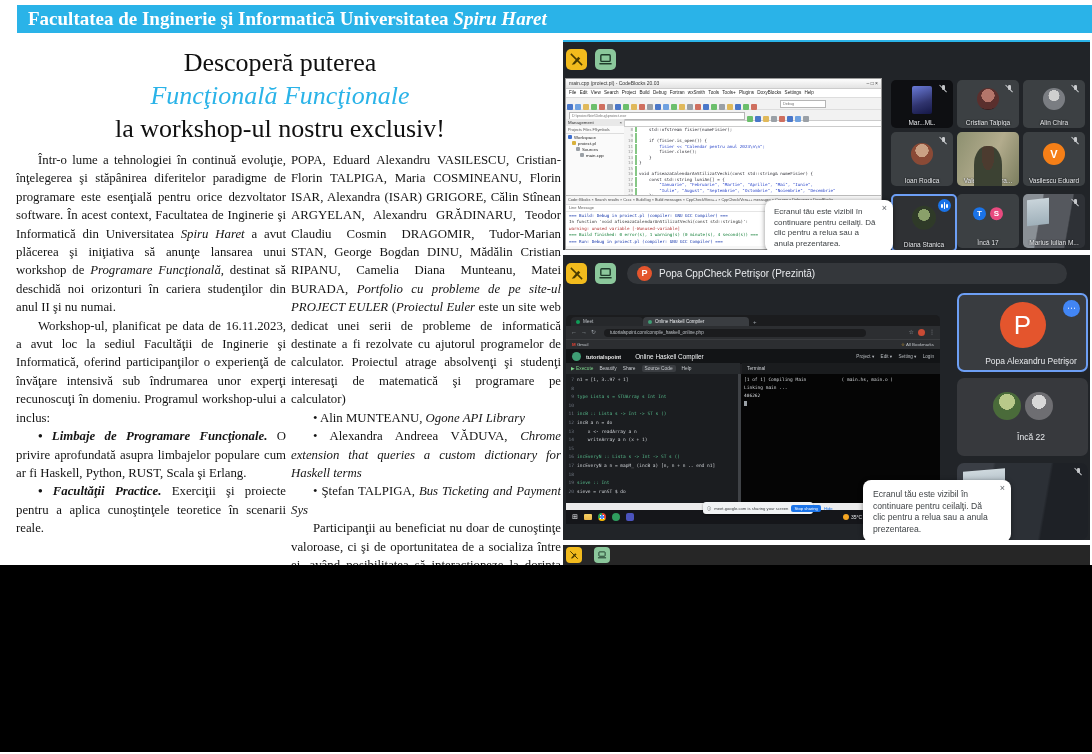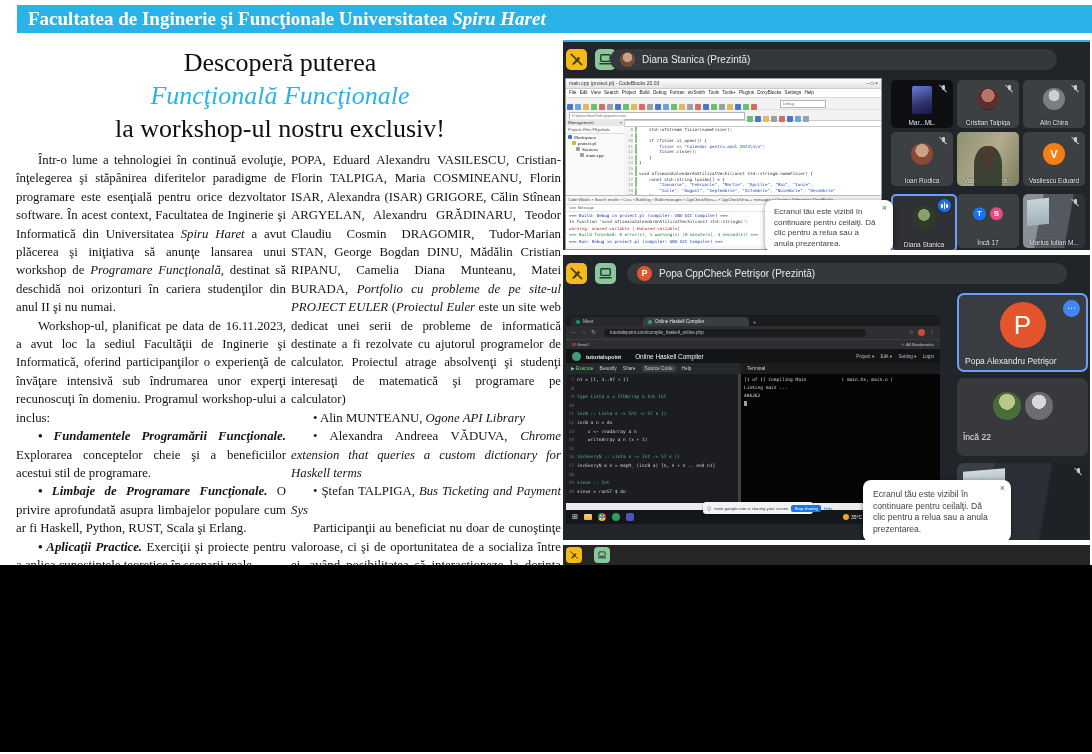--- a/index.html
+++ b/index.html
@@ -189,53 +189,52 @@
             box-shadow:0 1px 2px rgba(0,0,0,.5);display:flex;align-items:center;gap:3px;font-size:4.2px;
             color:#3c4043;padding:0 4px;box-sizing:border-box;z-index:6;white-space:nowrap}
   .stopbtn{background:#1a73e8;color:#fff;border-radius:2px;padding:1px 3px}
   .hide{color:#1a73e8}
 
   
   #tile-popa{position:absolute;left:394px;top:38px;width:131px;height:79px;border:2px solid #6d9ff5;
              border-radius:7px;background:#393c40;box-sizing:border-box}
   .bigP{position:absolute;left:50%;top:7px;transform:translateX(-50%);width:46px;height:46px;border-radius:50%;
         background:#e4552d;color:#fff;font-size:26px;line-height:46px;text-align:center}
-  .tl2{position:absolute;left:6px;right:3px;bottom:4px;text-align:left;font-size:8.5px;color:#e8eaed;
+  .tl2{position:absolute;left:20px;right:3px;bottom:4px;text-align:center;font-size:8.5px;color:#e8eaed;
        white-space:nowrap;overflow:hidden}
   .dots{position:absolute;top:5px;right:6px;width:17px;height:17px;border-radius:50%;background:#4286f5;
         color:#fff;font-size:9px;line-height:16px;text-align:center}
   #tile-inca22{position:absolute;left:394px;top:123px;width:131px;height:78px;background:#37393d;border-radius:7px}
   .cir22{position:absolute;top:14px;width:28px;height:28px;border-radius:50%}
   .cirA{left:calc(50% - 30px);background:radial-gradient(circle at 50% 35%,#b9c98a 0 34%,#4a6b3a 35% 100%)}
   .cirB{left:calc(50% + 2px);background:radial-gradient(circle at 50% 35%,#d8d8d8 0 30%,#6e6e72 31% 100%)}
   #tile-inca22 .tl2{bottom:14px}
   #tile-vid3{position:absolute;left:394px;top:208px;width:131px;height:77px;border-radius:7px;overflow:hidden;
              background:linear-gradient(100deg,#3a3e45 0 25%,#2c3036 27% 65%,#1e2126 67%)}
   #tile-vid3::before{content:"";position:absolute;left:6px;top:7px;width:42px;height:34px;
              background:linear-gradient(#cfd9de,#8fa0ab);transform:skewY(-5deg)}
 </style>
 </head>
 <body>
 
 <div class="page">
 
-  <div class="banner"><span>Facultatea de Inginerie şi Funcţionale Universitatea </span><span class="it">Spiru Haret</span></div>
+  <div class="banner"><span>Facultatea de Inginerie şi Informatică Universitatea </span><span class="it">Spiru Haret</span></div>
 
   <div class="headline">
     <div>Descoperă  puterea</div>
     <div class="t2">Funcţională  Funcţionale</div>
     <div>la workshop-ul nostru exclusiv!</div>
   </div>
 
   <div class="col" id="col-left">
       <p><span class="">Într-o lume a tehnologiei în continuă evoluţie, înţelegerea şi stăpânirea diferitelor paradigme de programare este esenţială pentru orice dezvoltator software. În acest context, Facultatea de Inginerie şi Informatică din Universitatea </span><span class="it">Spiru Haret</span><span class=""> a avut plăcerea şi iniţiativa să anunţe lansarea unui workshop de </span><span class="it">Programare Funcţională</span><span class="">, destinat să deschidă noi orizonturi în cariera studenţilor din anul II şi nu numai.</span></p>
       <p><span class="">Workshop-ul, planificat pe data de 16.11.2023, a avut loc la sediul Facultăţii de Inginerie şi Informatică, oferind participanţilor o experienţă de învăţare intensivă sub îndrumarea unor experţi recunoscuţi în domeniu. Programul workshop-ului a inclus:</span></p>
-      <p><span class="bi">• Fundamentele Programării Funcţionale.</span><span class=""> Explorarea conceptelor cheie şi a beneficiilor acestui stil de programare.</span></p>
       <p><span class="bi">• Limbaje de Programare Funcţionale.</span><span class=""> O privire aprofundată asupra limbajelor populare cum ar fi Haskell, Python, RUST, Scala şi Erlang.</span></p>
-      <p><span class="bi">• Aplicaţii Practice.</span><span class=""> Exerciţii şi proiecte pentru a aplica cunoştinţele teoretice în scenarii reale.</span></p>
+      <p><span class="bi">• Facultăţii Practice.</span><span class=""> Exerciţii şi proiecte pentru a aplica cunoştinţele teoretice în scenarii reale.</span></p>
     </div>
   <div class="col" id="col-right">
       <p class="noind"><span class="">POPA, Eduard Alexandru VASILESCU, Cristian-Florin TALPIGA, Maria COSMINEANU, Florin ISAR, Alexandra (ISAR) GRIGORE, Călin Stînean ARGYELAN, Alexandru GRĂDINARU, Teodor Claudiu Cosmin DRAGOMIR, Tudor-Marian STAN, George Bogdan DINU, Mădălin Cristian RIPANU, Camelia Diana Munteanu, Matei BURADA, </span><span class="it">Portfolio cu probleme de pe site-ul PROJECT EULER</span><span class=""> (</span><span class="it">Proiectul Euler</span><span class=""> este un site web dedicat unei serii de probleme de informatică destinate a fi rezolvate cu ajutorul programelor de calculator. Proiectul atrage absolvenţi şi studenţi interesaţi de matematică şi programare pe calculator)</span></p>
       <p><span class="">• Alin MUNTEANU, </span><span class="it">Ogone API Library</span></p>
       <p><span class="">• Alexandra Andreea VĂDUVA, </span><span class="it">Chrome extension that queries a custom dictionary for Haskell terms</span></p>
       <p><span class="">• Ştefan TALPIGA, </span><span class="it">Bus Ticketing and Payment Sys</span></p>
       <p><span class="">Participanţii au beneficiat nu doar de cunoştinţe valoroase, ci şi de oportunitatea de a socializa între ei, având posibilitatea să interacţioneze la dorinţa acestora şi cu alţi profesionişti din domeniu (Institutul Naţional de Cercetare-Dezvoltare pentru Fizica Laserilor, Plasmei şi Laserilor (INFLPR)</span></p>
     </div>
 
   <div class="shot" id="shot1">
@@ -243,24 +242,20 @@
       <svg viewBox="0 0 16 16">
           <path d="M4 12 L10 5 L12 7 L6 13 L3 13.5 Z" fill="#4a3b00"></path>
           <line x1="2" y1="2" x2="14" y2="14" stroke="#4a3b00" stroke-width="1.6"></line>
         </svg>
     </div>
     <div class="icbtn green">
       <svg viewBox="0 0 16 16">
           <rect x="3" y="3" width="10" height="7" rx="1" fill="none" stroke="#1e3b2a" stroke-width="1.5"></rect>
           <line x1="1.5" y1="12.5" x2="14.5" y2="12.5" stroke="#1e3b2a" stroke-width="1.6"></line>
         </svg>
-    </div>
-    <div class="pill">
-      <span class="pav pav-photo"></span>
-      <span>Diana Stanica (Prezintă)</span>
     </div>
 
     <div id="cbwin">
       <div class="cb-title">
         <span>main.cpp (proiect.pl) - CodeBlocks 20.03</span>
         <span>–  □  ×</span>
       </div>
       <div class="cb-menu">File  Edit  View  Search  Project  Build  Debug  Fortran  wxSmith  Tools  Tools+  Plugins  DoxyBlocks  Settings  Help</div>
       <div class="cb-tools">
         <span id="cb-chips"><span class="chip" style="background: rgb(74, 119, 201);"></span><span class="chip" style="background: rgb(111, 161, 224);"></span><span class="chip" style="background: rgb(224, 185, 91);"></span><span class="chip" style="background: rgb(108, 191, 108);"></span><span class="chip" style="background: rgb(207, 111, 95);"></span><span class="chip" style="background: rgb(154, 160, 166);"></span><span class="chip" style="background: rgb(74, 119, 201);"></span><span class="chip" style="background: rgb(108, 191, 108);"></span><span class="chip" style="background: rgb(224, 185, 91);"></span><span class="chip" style="background: rgb(207, 111, 95);"></span><span class="chip" style="background: rgb(154, 160, 166);"></span><span class="chip" style="background: rgb(74, 119, 201);"></span><span class="chip" style="background: rgb(111, 161, 224);"></span><span class="chip" style="background: rgb(108, 191, 108);"></span><span class="chip" style="background: rgb(224, 185, 91);"></span><span class="chip" style="background: rgb(154, 160, 166);"></span><span class="chip" style="background: rgb(207, 111, 95);"></span><span class="chip" style="background: rgb(74, 119, 201);"></span><span class="chip" style="background: rgb(108, 191, 108);"></span><span class="chip" style="background: rgb(154, 160, 166);"></span><span class="chip" style="background: rgb(224, 185, 91);"></span><span class="chip" style="background: rgb(74, 119, 201);"></span><span class="chip" style="background: rgb(108, 191, 108);"></span><span class="chip" style="background: rgb(207, 111, 95);"></span></span>

